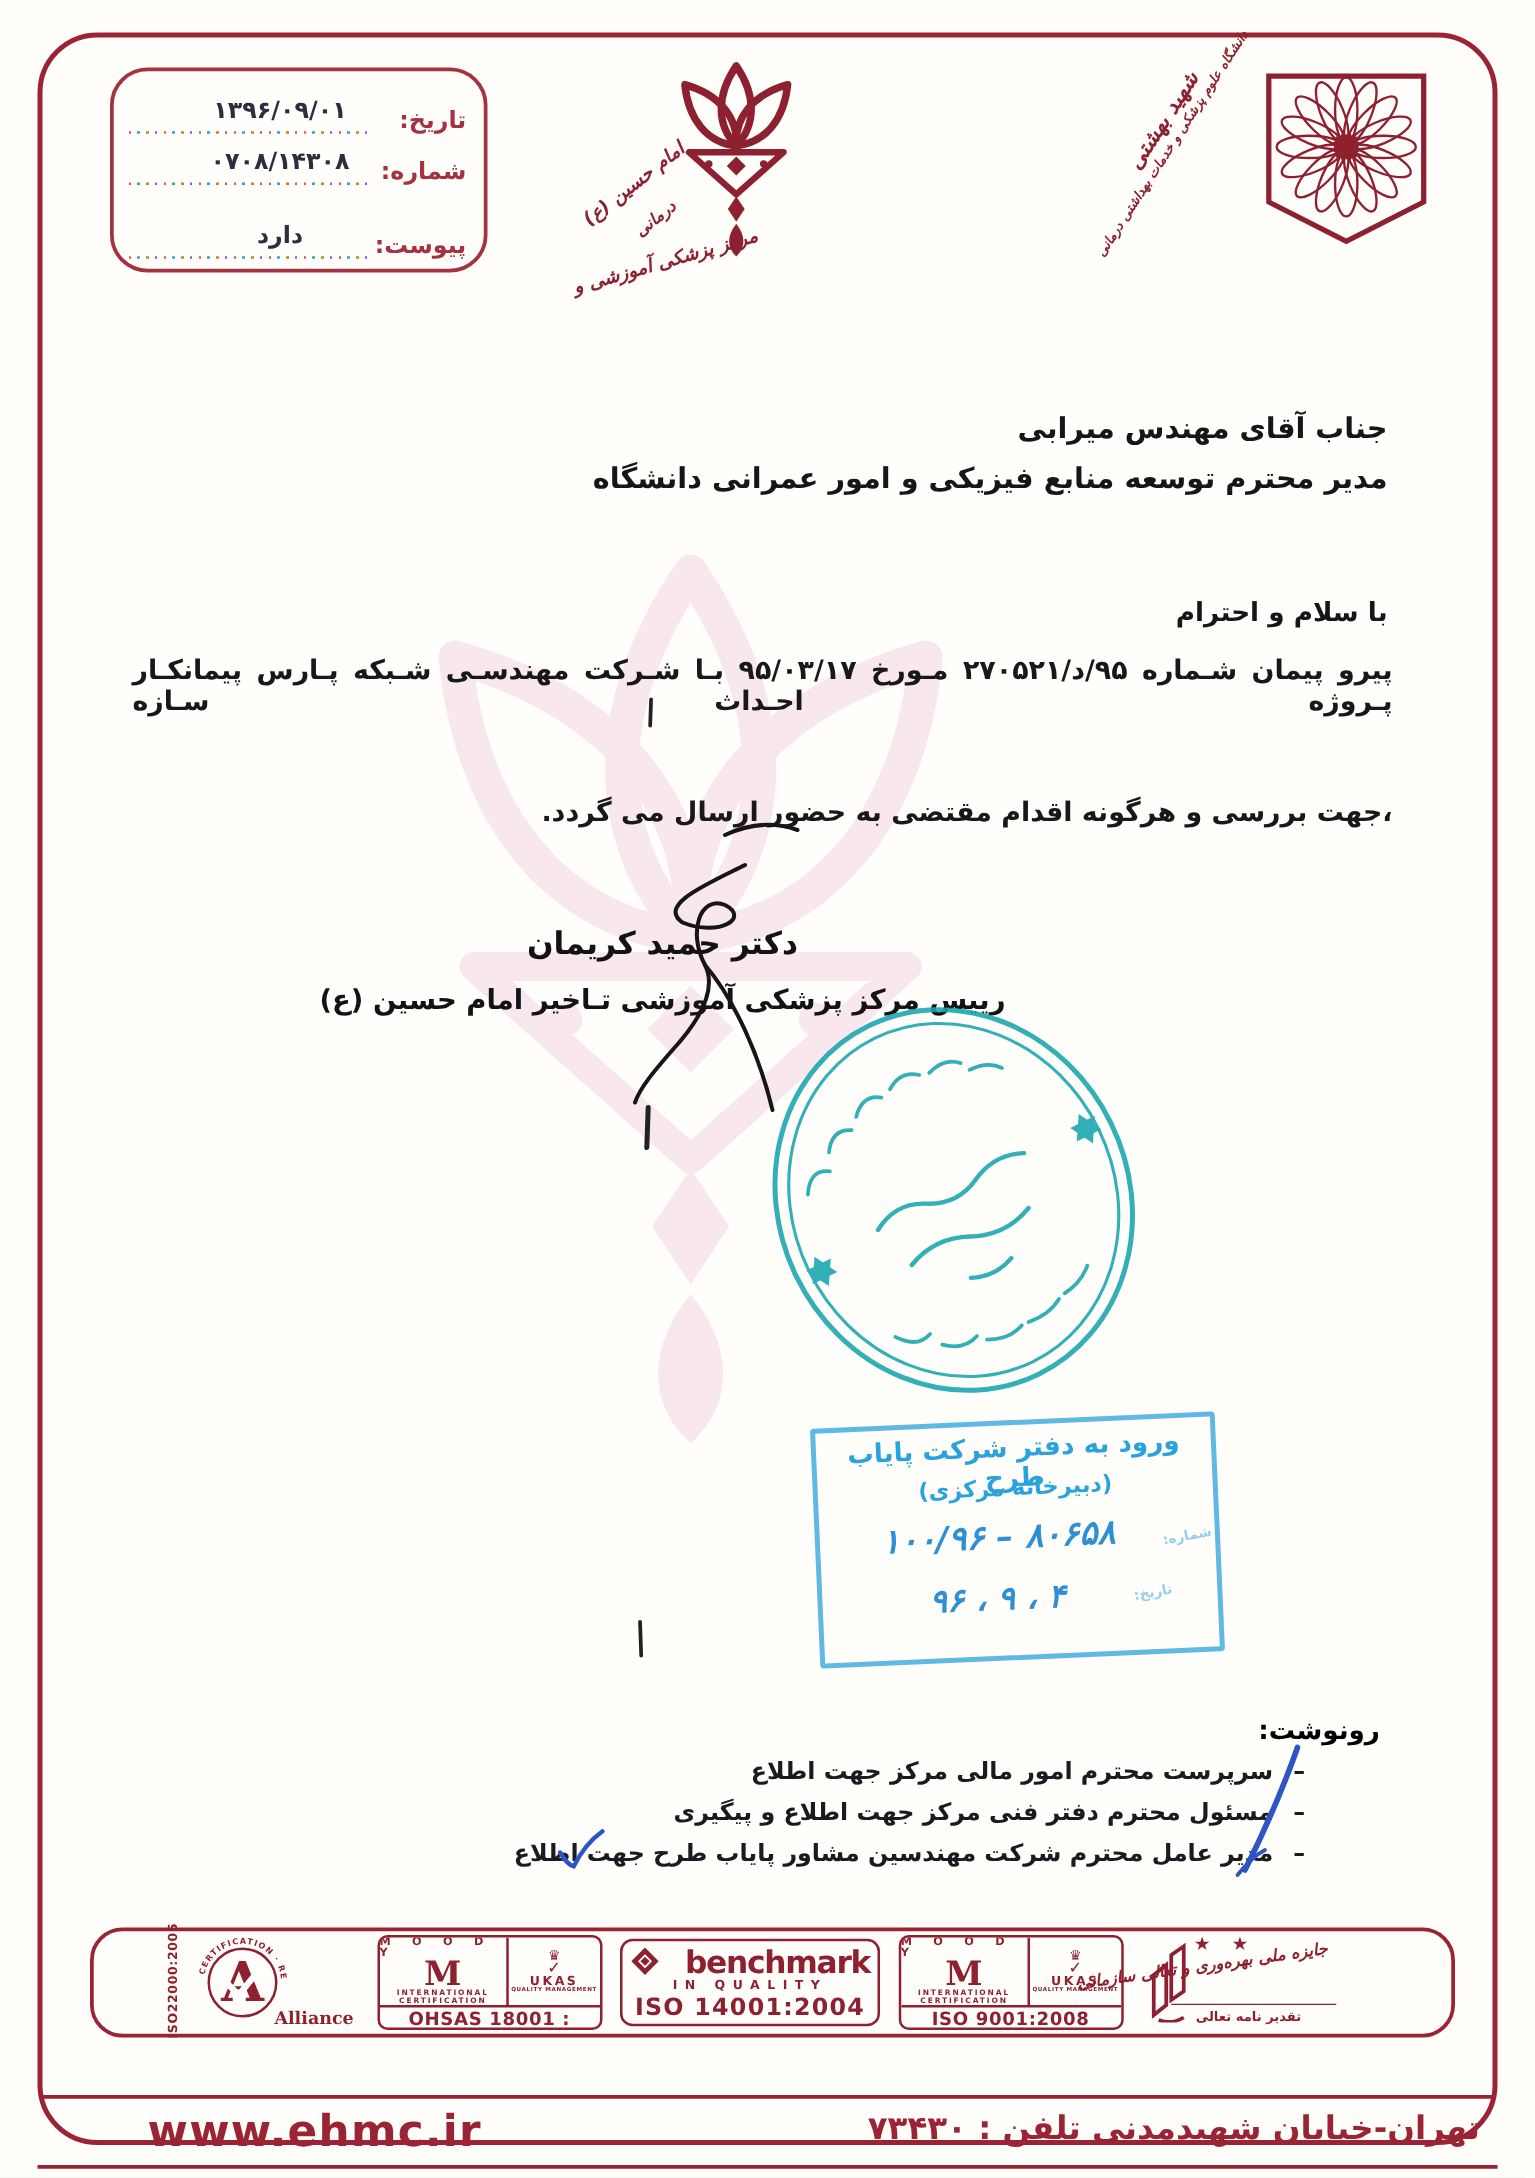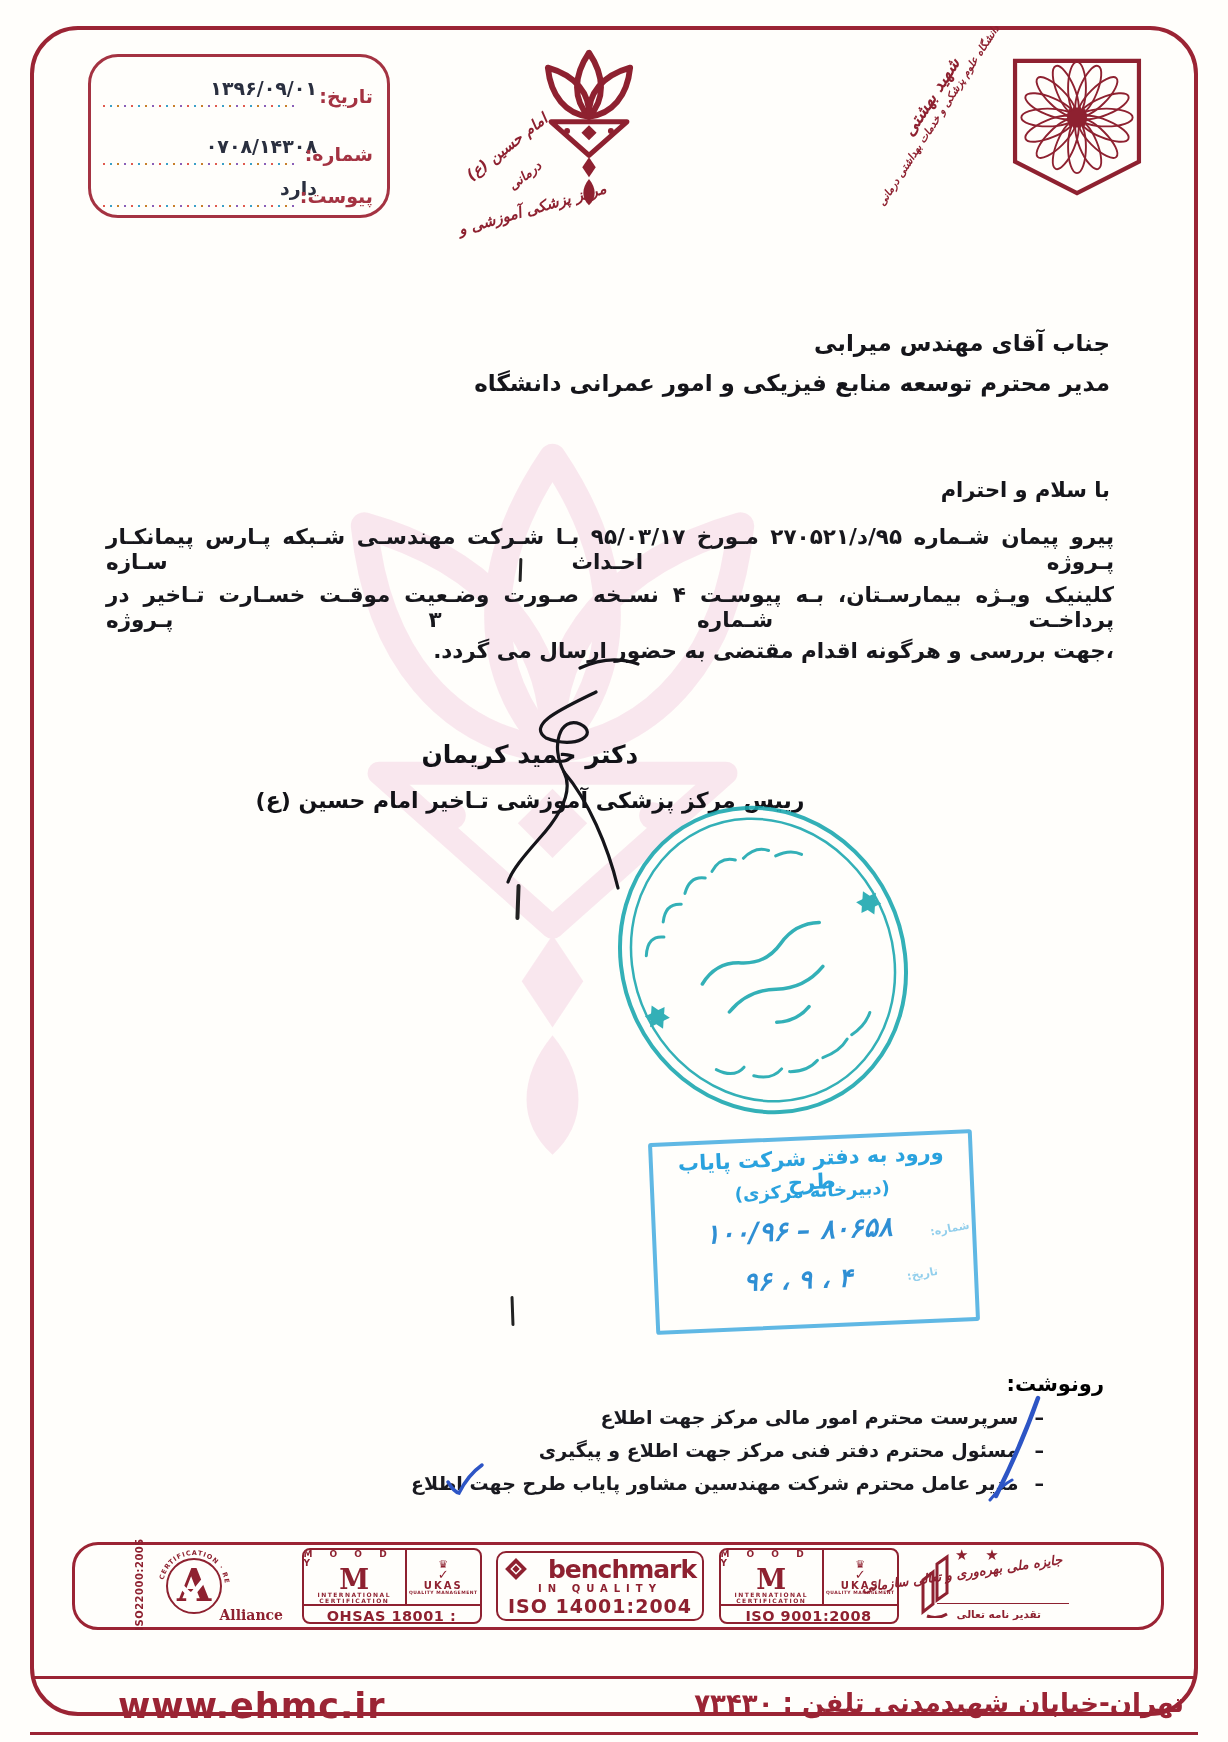--- a/index.html
+++ b/index.html
@@ -7,21 +7,21 @@
         font-family:"DejaVu Sans",sans-serif;direction:rtl;overflow:hidden;}
   
   .frame{position:absolute;left:30px;top:26px;width:1160px;height:1682px;
          border:4px solid #9b2434;border-radius:48px;z-index:2;}
   .bottom-line{position:absolute;left:30px;top:1732px;width:1168px;height:3px;background:#9b2434;z-index:2;}
   
   .info-box{position:absolute;left:88px;top:54px;width:296px;height:158px;
             border:3px solid #a43342;border-radius:30px;z-index:3;}
   .info-row{position:absolute;left:12px;right:14px;height:48px;}
   .info-lbl{position:absolute;right:0;bottom:4px;font-size:19px;font-weight:700;color:#a43342;}
-  .info-val{position:absolute;left:28px;bottom:12px;width:186px;text-align:right;
+  .info-val{position:absolute;left:28px;bottom:12px;width:186px;text-align:center;
             font-size:19px;font-weight:700;color:#2a2f3f;margin-top:29px;}
   .dots{position:absolute;left:0;bottom:4px;width:calc(100% - 76px);height:2px;
         background-image:repeating-linear-gradient(90deg,#e05a4e 0 2px,transparent 2px 7px,
           #3aa0c8 7px 9px,transparent 9px 14px,#c87f2a 14px 16px,transparent 16px 21px,
           #8a5fb8 21px 23px,transparent 23px 28px);}
   
   .center-logo{position:absolute;left:472px;top:46px;width:220px;height:190px;z-index:3;}
   .cl-cap{position:absolute;color:#8e2130;font-style:italic;font-weight:700;white-space:nowrap;}
   .uni-logo{position:absolute;left:845px;top:36px;width:320px;height:198px;z-index:3;}
   .uni-cal{position:absolute;left:-4px;top:48px;width:190px;text-align:center;
@@ -131,21 +131,21 @@
 
   <div class="frame"></div>
   <div class="bottom-line"></div>
 
   <div class="info-box">
     <div class="info-row" style="top:6px;">
       <span class="info-val">۱۳۹۶/۰۹/۰۱</span>
       <span class="info-lbl">تاریخ:</span>
       <span class="dots"></span>
     </div>
-    <div class="info-row" style="top:64px;">
+    <div class="info-row" style="top:47px;">
       <span class="info-val">۰۷۰۸/۱۴۳۰۸</span>
       <span class="info-lbl">شماره:</span>
       <span class="dots"></span>
     </div>
     <div class="info-row" style="top:106px;">
       <span class="info-val">دارد</span>
       <span class="info-lbl">پیوست:</span>
       <span class="dots"></span>
     </div>
   </div>
@@ -201,21 +201,20 @@
     <div class="uni-cal">
       <div class="l1">شهید بهشتی</div>
       <div class="l2">دانشگاه علوم پزشکی و خدمات بهداشتی درمانی</div>
     </div>
   </div>
 
   <div class="addr1">جناب آقای مهندس میرابی</div>
   <div class="addr2">مدیر محترم توسعه منابع فیزیکی و امور عمرانی دانشگاه</div>
   <div class="salut">با سلام و احترام</div>
   <div class="body-line just bl1">پیرو پیمان شـماره ۹۵/د/۲۷۰۵۲۱ مـورخ ۹۵/۰۳/۱۷ بـا شـرکت مهندسـی شـبکه پـارس پیمانکـار پـروژه احـداث سـازه</div>
-  <div class="body-line just bl2">کلینیک ویـژه بیمارسـتان، بـه پیوسـت ۴ نسـخه صـورت وضـعیت موقـت خسـارت تـاخیر در پرداخـت شـماره ۳ پـروژه</div>
   <div class="body-line bl3">،جهت بررسی و هرگونه اقدام مقتضی به حضور ارسال می گردد.</div>
 
   <div class="sig-name">دکتر حمید کریمان</div>
   <div class="sig-title">رییس مرکز پزشکی آموزشی تـاخیر امام حسین (ع)</div>
   <svg class="sig-svg" viewBox="0 0 210 250">
     <g fill="none" stroke="#15151a" stroke-width="3.2" stroke-linecap="round">
       <path d="M112,18 q30,-14 58,-4"></path>
       <path d="M128,42 C96,58 58,74 78,88 C108,100 132,84 112,74 C92,66 82,96 96,122 C106,142 92,166 70,190 C56,206 44,220 40,232"></path>
       <path d="M96,122 C120,150 140,196 150,238"></path>
     </g>

